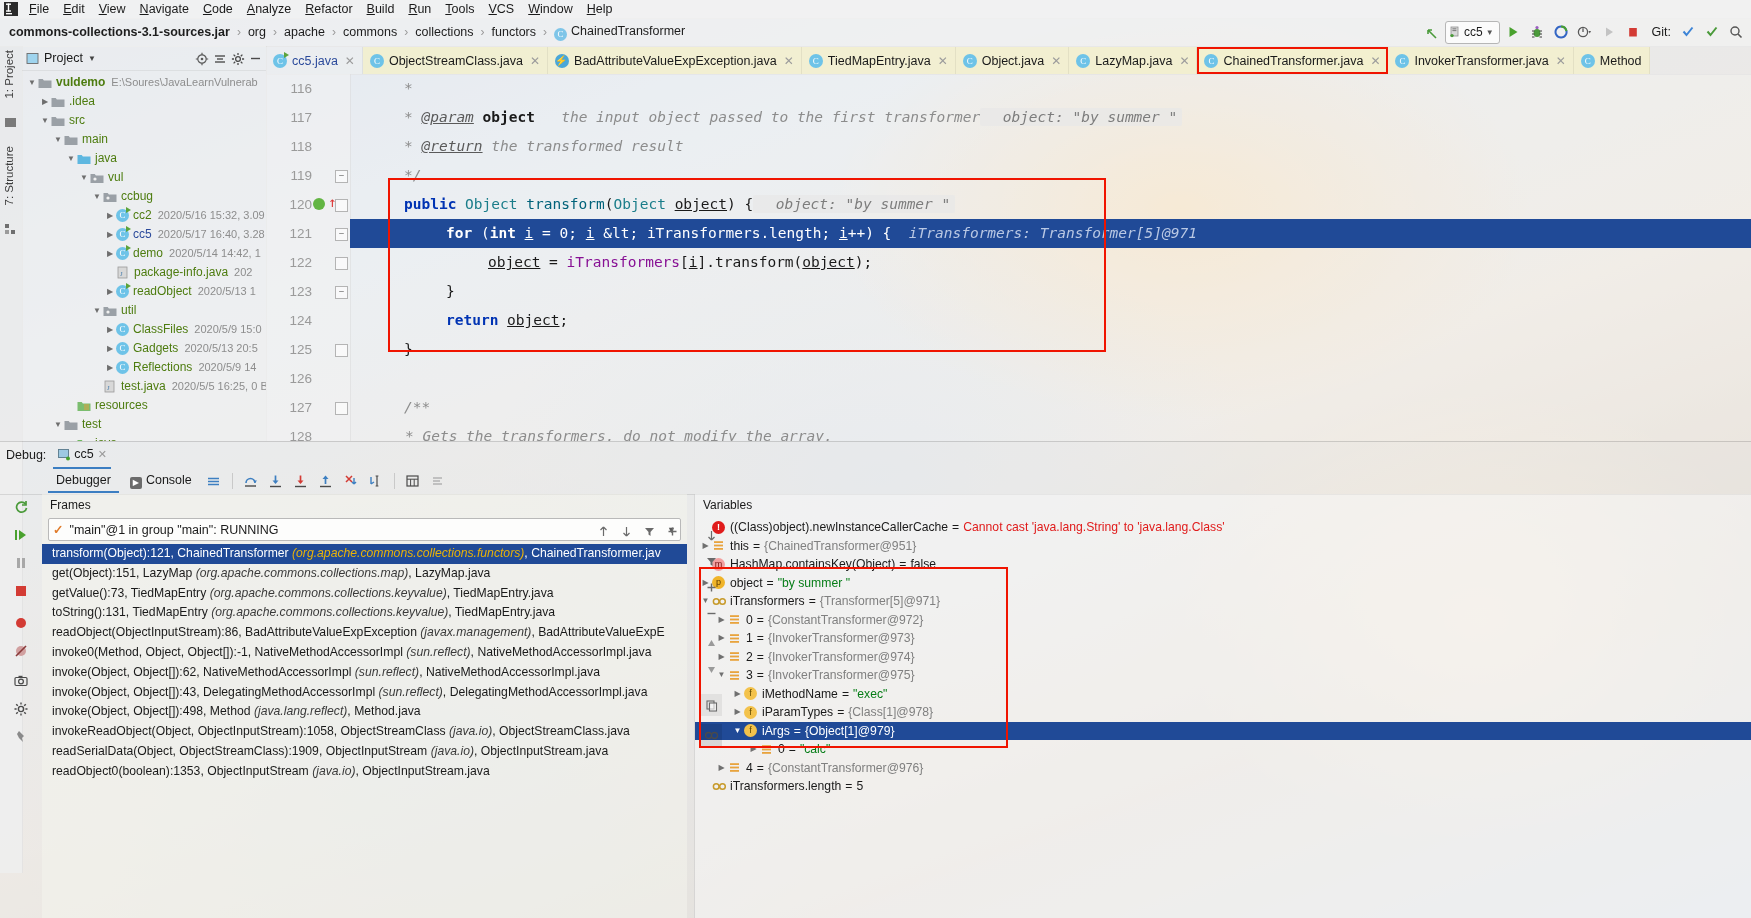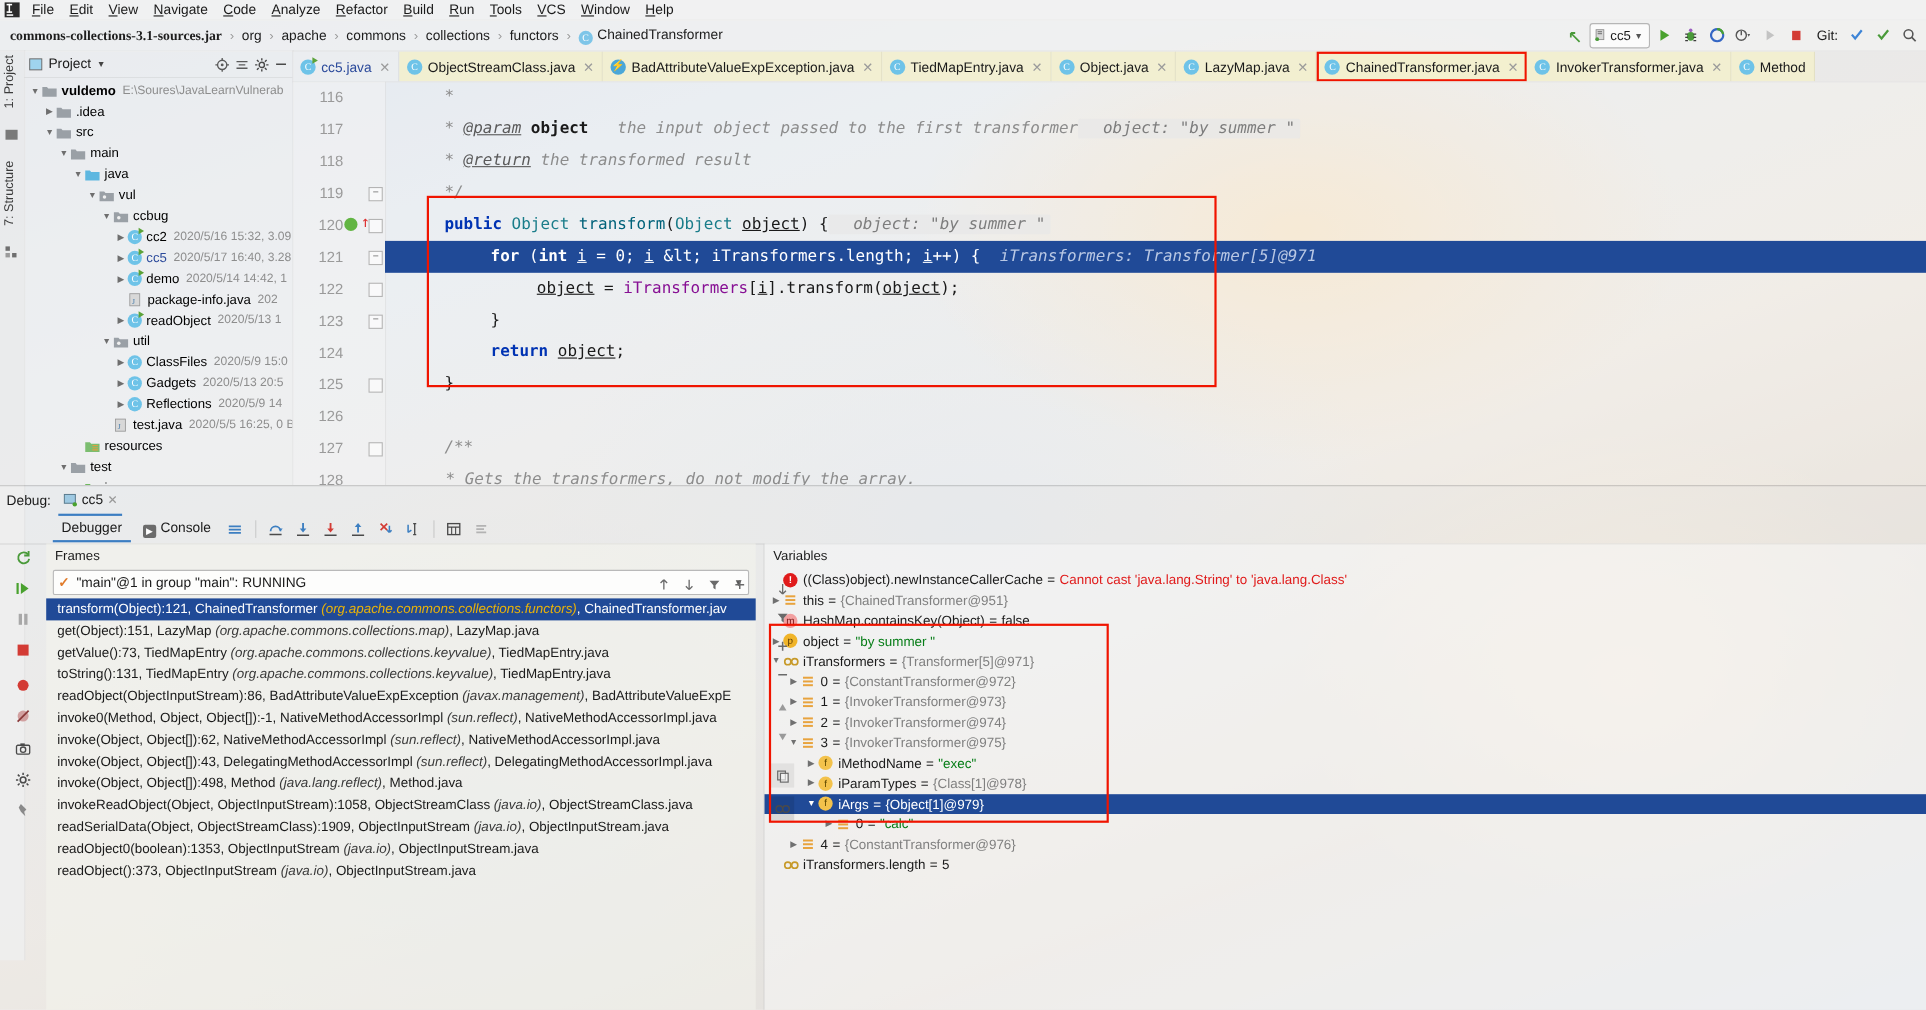--- a/index.html
+++ b/index.html
@@ -43,21 +43,21 @@
 
   
   #navbar{
     left:0;top:18px;width:1751px;height:28px;
     background:rgba(242,242,242,.80);
     display:flex;align-items:center;
     border-bottom:1px solid rgba(0,0,0,.06);
   }
   #crumbs{display:flex;align-items:center;padding-left:7px;}
   .crumb{font-size:12.5px;color:#1d1d1d;white-space:nowrap;padding:0 2px;}
-  .crumb.bold{font-weight:bold;font-family:Liberation Serif, serif;}
+  .crumb.bold{font-weight:bold;}
   .crumb-sep{color:#9a9a9a;padding:0 5px;font-size:12px;}
   .cls-badge{
     display:inline-block;width:13px;height:13px;border-radius:50%;
     background:#7ec5e8;color:#fff;font-size:9px;line-height:13px;text-align:center;
     margin-right:4px;vertical-align:-2px;font-family:"Liberation Serif",serif;
   }
   #run-widgets{margin-left:auto;display:flex;align-items:center;padding-right:4px;gap:2px;}
   .tbtn{
     width:22px;height:22px;display:flex;align-items:center;justify-content:center;
     border-radius:3px;cursor:default;
@@ -91,21 +91,21 @@
   #project-header{
     height:24px;display:flex;align-items:center;gap:5px;padding:0 4px;
     border-bottom:1px solid rgba(0,0,0,.06);
   }
   #project-header .ptitle{font-size:12.5px;color:#1a1a1a;}
   #project-header .spacer{margin-left:auto;}
   .sq-ico{width:13px;height:13px;display:inline-block;}
   .tree{padding-top:2px;font-size:12px;line-height:19px;}
   .trow{display:flex;align-items:center;height:19px;white-space:nowrap;cursor:default;}
   .tw{display:inline-block;width:12px;text-align:center;color:#6e6e6e;font-size:8px;flex:0 0 12px;}
-  .tname{color:#000000;}
+  .tname{color:#4d7c0f;}
   .tname.b{font-weight:bold;}
   .tname.blue{color:#2b4a9b;}
   .tmeta{color:#8d8d8d;margin-left:6px;font-size:11px;overflow:hidden;}
   .fico{width:14px;height:13px;margin-right:4px;flex:0 0 14px;}
   .cico{
     width:13px;height:13px;border-radius:50%;background:#6ec3e8;color:#fff;
     font-size:9px;line-height:13px;text-align:center;margin-right:4px;flex:0 0 13px;
     font-family:"Liberation Serif",serif;position:relative;
   }
   .cico.run::after{
@@ -862,21 +862,20 @@
         <div class="frow">getValue():73, TiedMapEntry <i>(org.apache.commons.collections.keyvalue)</i>, TiedMapEntry.java</div>
         <div class="frow">toString():131, TiedMapEntry <i>(org.apache.commons.collections.keyvalue)</i>, TiedMapEntry.java</div>
         <div class="frow">readObject(ObjectInputStream):86, BadAttributeValueExpException <i>(javax.management)</i>, BadAttributeValueExpE</div>
         <div class="frow">invoke0(Method, Object, Object[]):-1, NativeMethodAccessorImpl <i>(sun.reflect)</i>, NativeMethodAccessorImpl.java</div>
         <div class="frow">invoke(Object, Object[]):62, NativeMethodAccessorImpl <i>(sun.reflect)</i>, NativeMethodAccessorImpl.java</div>
         <div class="frow">invoke(Object, Object[]):43, DelegatingMethodAccessorImpl <i>(sun.reflect)</i>, DelegatingMethodAccessorImpl.java</div>
         <div class="frow">invoke(Object, Object[]):498, Method <i>(java.lang.reflect)</i>, Method.java</div>
         <div class="frow">invokeReadObject(Object, ObjectInputStream):1058, ObjectStreamClass <i>(java.io)</i>, ObjectStreamClass.java</div>
         <div class="frow">readSerialData(Object, ObjectStreamClass):1909, ObjectInputStream <i>(java.io)</i>, ObjectInputStream.java</div>
         <div class="frow">readObject0(boolean):1353, ObjectInputStream <i>(java.io)</i>, ObjectInputStream.java</div>
-        <div class="frow">readObject():373, ObjectInputStream <i>(java.io)</i>, ObjectInputStream.java</div>
       </div>
   </div>
 
   <div id="vars-pane">
     <div id="vars-rail">
       <div class="ibtn" style="margin:30px 0 0 5px;">
         <svg width="13" height="13" viewBox="0 0 13 13">
             <path d="M6.5 2 V11 M6.5 11 l-3 -3 M6.5 11 l3 -3" stroke="#6a6a6a" stroke-width="1.2" fill="none"></path>
           </svg>
       </div>

